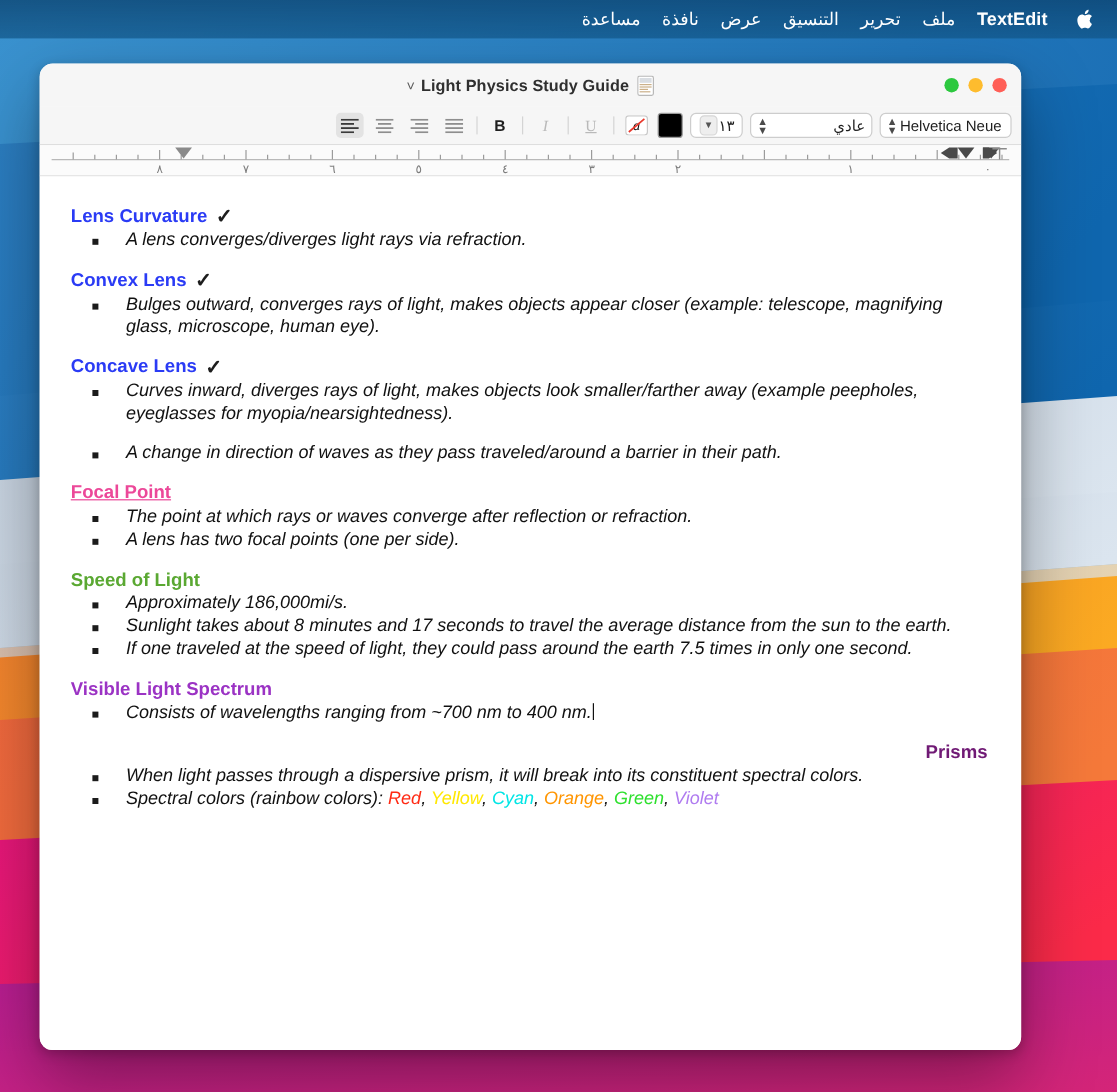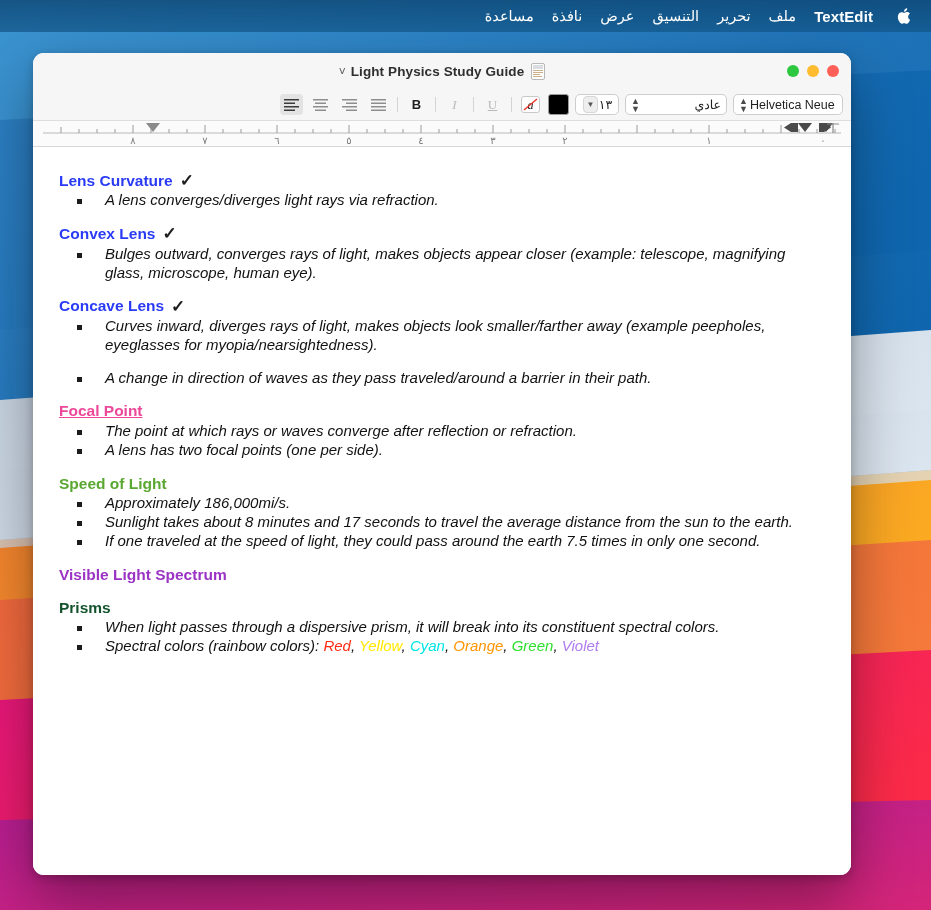--- a/index.html
+++ b/index.html
@@ -461,24 +461,25 @@
             <li><span>Approximately 186,000mi/s.</span></li>
             <li><span>Sunlight takes about 8 minutes and 17 seconds to travel the average distance from the sun to the earth.</span></li>
             <li><span>If one traveled at the speed of light, they could pass around the earth 7.5 times in only one second.</span></li>
           </ul>
         </div>
         <div class="section">
           <h2 class="sec-head" style="color: rgb(155, 51, 196);">
             <span>Visible Light Spectrum</span>
           </h2>
           <ul class="sec-list">
-          </ul>
-        </div>
-        <div class="section">
-          <h2 class="sec-head" style="color: #14532d;">
+            <li><span>Consists of wavelengths ranging from ~700 nm to 400 nm.</span><span class="caret"></span></li>
+          </ul>
+        </div>
+        <div class="section">
+          <h2 class="sec-head" style="color: #701a75; justify-content: flex-end;">
             <span>Prisms</span>
           </h2>
           <ul class="sec-list">
             <li><span>When light passes through a dispersive prism, it will break into its constituent spectral colors.</span></li>
             <li><span>Spectral colors (rainbow colors): </span><span style="color: rgb(255, 42, 20);">Red</span><span style="color: rgb(17, 17, 17);">, </span><span style="color: rgb(255, 232, 0);">Yellow</span><span style="color: rgb(17, 17, 17);">, </span><span style="color: rgb(0, 229, 229);">Cyan</span><span style="color: rgb(17, 17, 17);">, </span><span style="color: rgb(255, 149, 0);">Orange</span><span style="color: rgb(17, 17, 17);">, </span><span style="color: rgb(46, 224, 46);">Green</span><span style="color: rgb(17, 17, 17);">, </span><span style="color: rgb(176, 124, 240);">Violet</span></li>
           </ul>
         </div>
       </div>
   </div>
 

